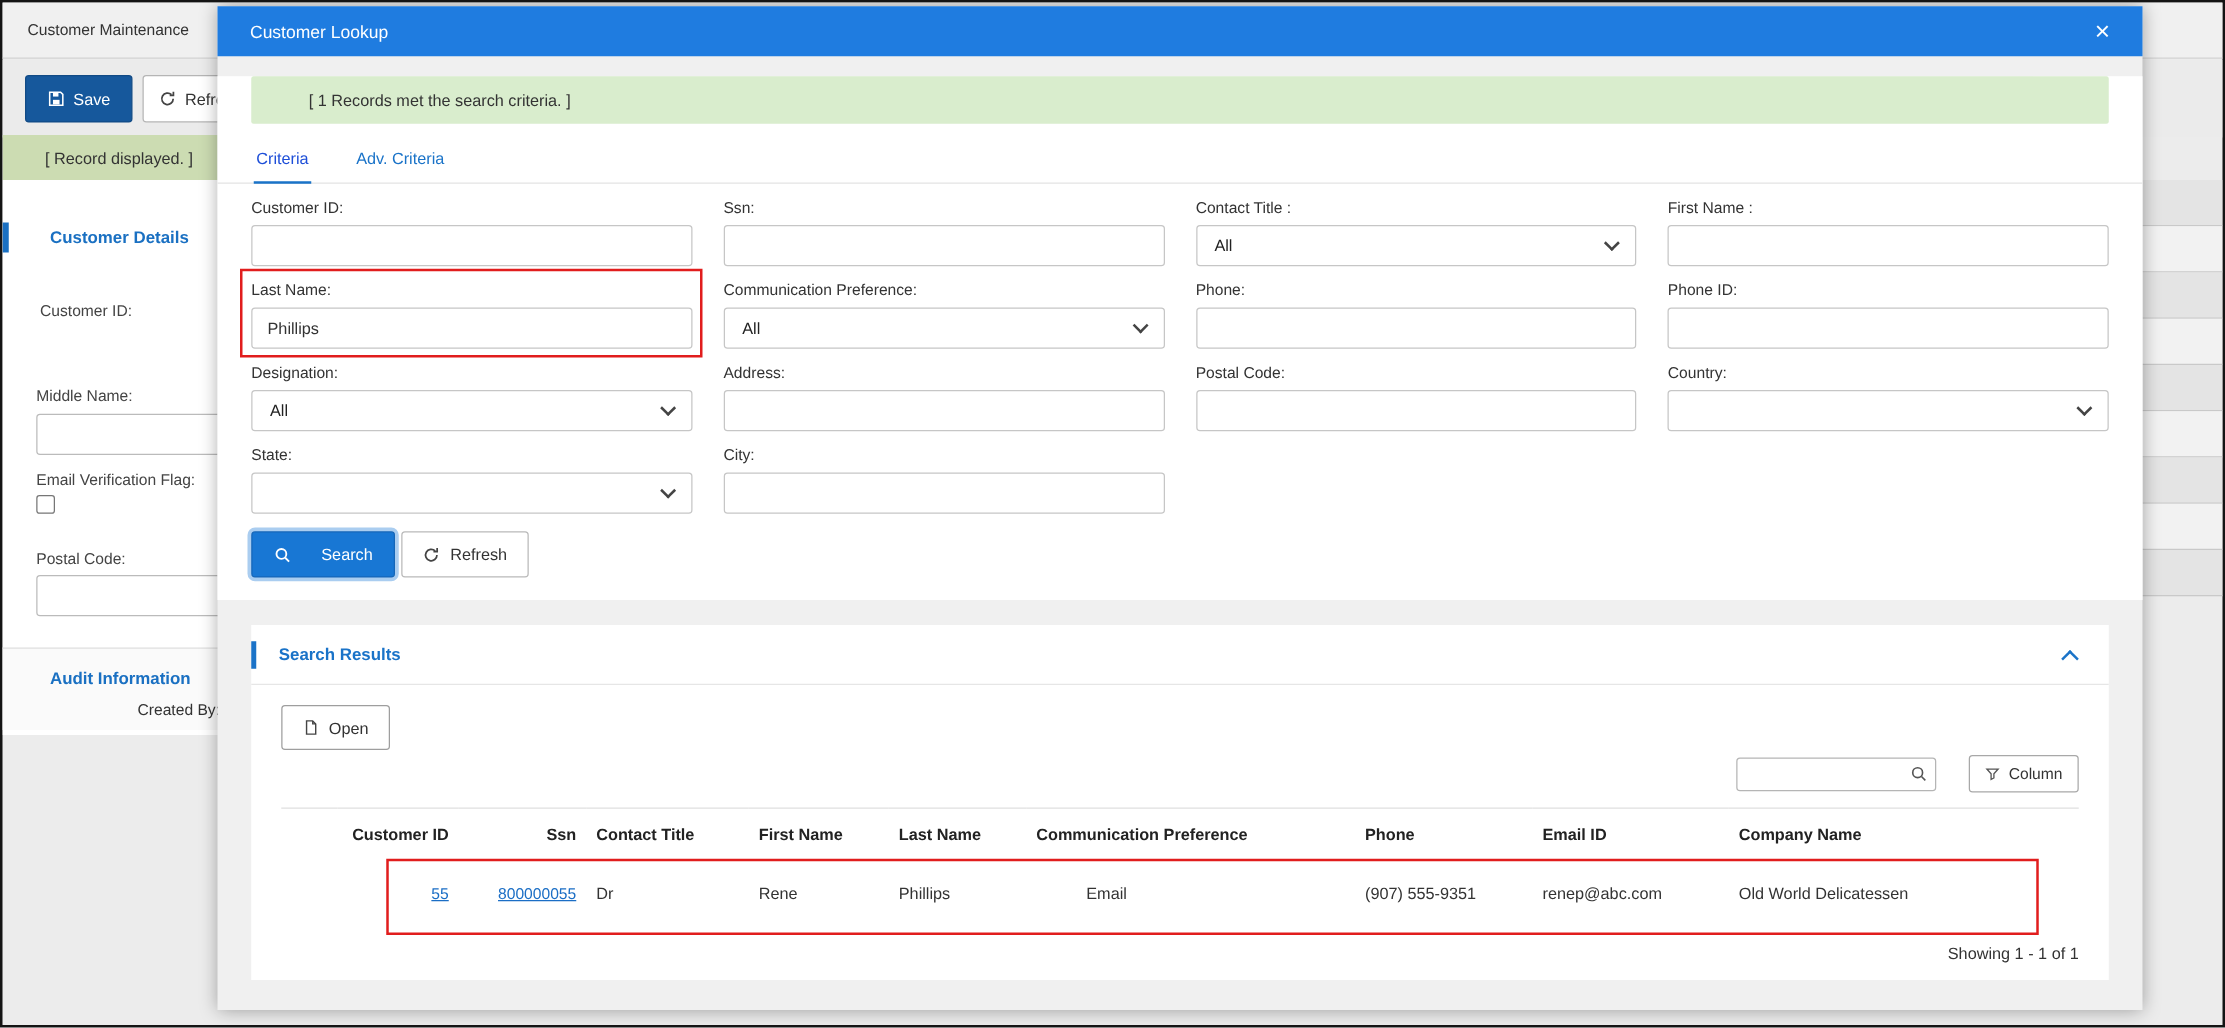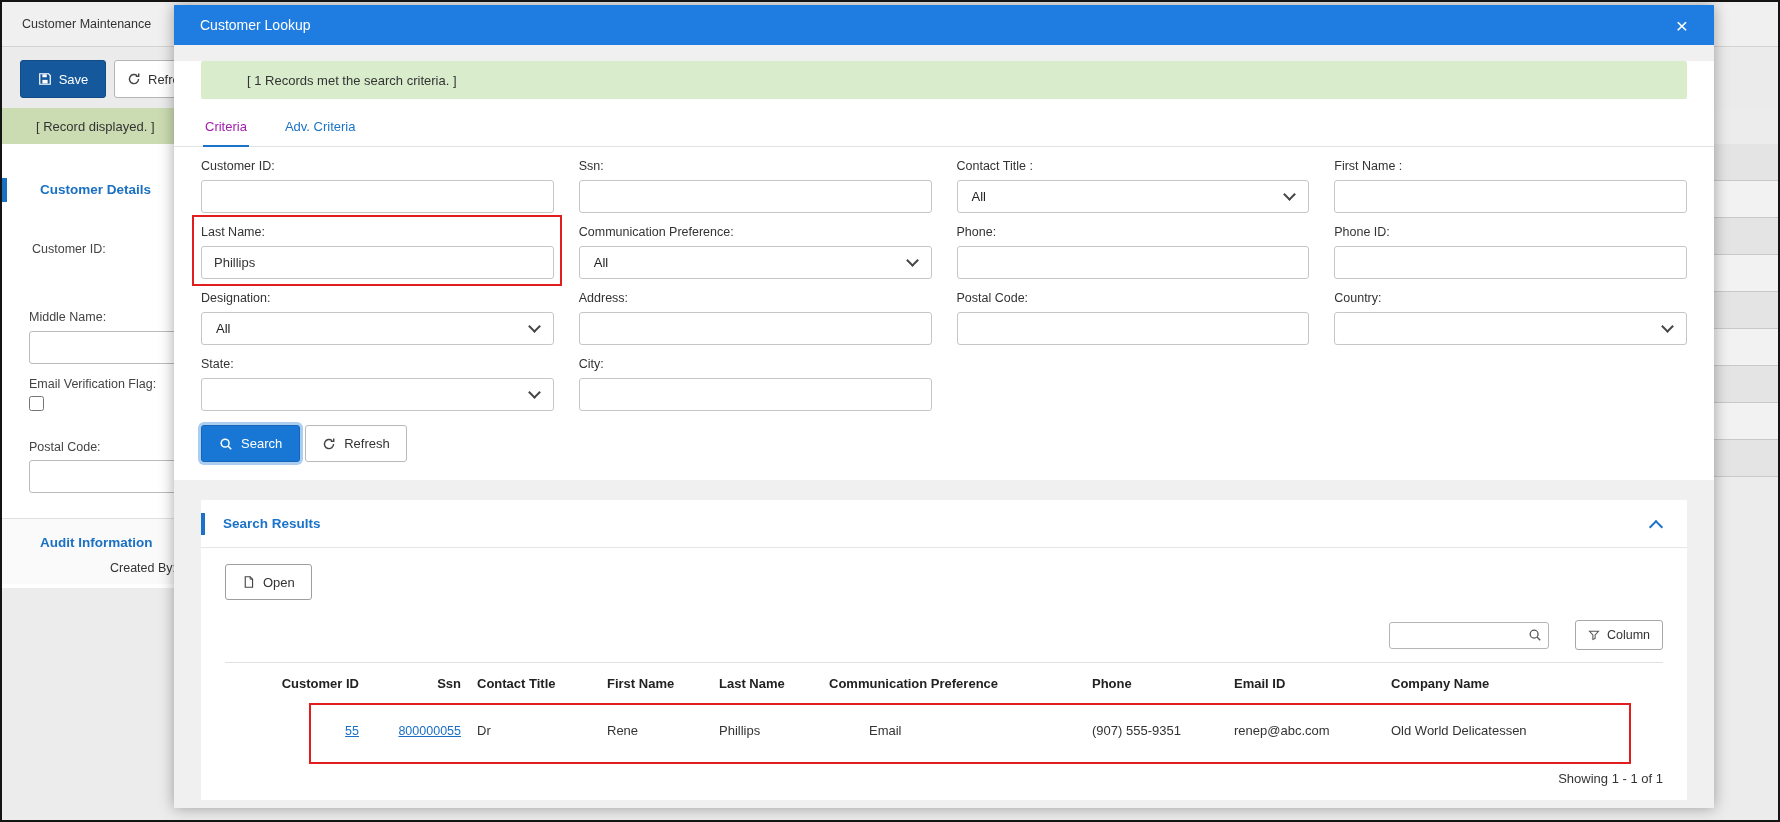--- a/index.html
+++ b/index.html
@@ -42,50 +42,50 @@
   #modal { position:absolute; left:172px; top:3px; width:1540px; height:803px; background:#f0f0f0;
            z-index:10; box-shadow:0 0 14px rgba(0,0,0,.35); }
   .modal-header { height:40px; background:#1f7ce0; display:flex; align-items:center; padding:0 26px; }
   .modal-title { color:#fff; font-size:14px; }
   .modal-close { margin-left:auto; color:#fff; font-size:21px; line-height:1; cursor:pointer; }
   .modal-top { background:#fff; padding-bottom:16px; }
   .alert-success { margin:16px 27px 0; height:38px; background:#d9edcd; border-radius:2px;
                    display:flex; align-items:center; padding-left:46px; font-size:13px; color:#333; }
   .tabs { display:flex; gap:34px; padding:0 29px; margin-top:10px; border-bottom:1px solid #e3e3e3; }
   .tab { padding:10px 2px 11px; font-size:13px; cursor:pointer; }
-  .tab.active { color:#a21caf; border-bottom:2px solid #1a73c8; margin-bottom:-1px; }
+  .tab.active { color:#1d4ed8; border-bottom:2px solid #1a73c8; margin-bottom:-1px; }
   .tab.inactive { color:#1a73c8; }
   .fgrid { display:grid; grid-template-columns:repeat(4,1fr); column-gap:25px; padding:0 27px; }
   .field { margin-top:12px; position:relative; }
   .field label { display:block; font-size:12.5px; color:#333; line-height:15px; margin-bottom:6px; }
   .tinput { width:100%; height:33px; border:1px solid #c6c6c6; border-radius:3px; background:#fff;
             font-size:13px; padding:0 12px; font-family:"Liberation Sans", sans-serif; color:#333; }
   .tselect { width:100%; height:33px; border:1px solid #c6c6c6; border-radius:3px; background:#fff;
             font-size:13px; padding:0 14px; display:flex; align-items:center; cursor:pointer; color:#222; }
   .chev { width:9px; height:9px; border-right:2px solid #444; border-bottom:2px solid #444;
           transform:rotate(45deg); margin-left:auto; margin-top:-4px; }
   .annotation { position:absolute; border:2px solid #e11d1d; pointer-events:none; z-index:5; }
   .ann-lastname { left:-9px; right:-8px; top:-10px; bottom:-7px; }
   .actions { display:flex; gap:5px; padding:14px 27px 2px; }
   .btn-search { height:37px; padding:0 17px; background:#1877d4; border:1px solid #1566b8; color:#fff;
-                border-radius:3px; font-size:13px; display:flex; align-items:center; gap:8px;
+                border-radius:3px; font-size:13px; display:flex; align-items:center; gap:24px;
                 box-shadow:0 0 0 3px #aacdf0; cursor:pointer; }
   .btn-refresh { height:37px; padding:0 16px; background:#fff; border:1px solid #b9b9b9; color:#333;
                 border-radius:3px; font-size:13px; display:flex; align-items:center; gap:8px; cursor:pointer; }
   .results-card { margin:20px 27px 0; background:#fff; }
   .results-head { display:flex; align-items:center; height:48px; padding:0 26px 0 0;
                   border-bottom:1px solid #e6e6e6; }
   .results-accent { width:4px; height:22px; background:#1a73c8; margin-right:18px; }
   .results-title { color:#1a73c8; font-weight:bold; font-size:13.5px; }
   .chev-up { margin-left:auto; width:10px; height:10px; border-right:2px solid #1a73c8;
              border-bottom:2px solid #1a73c8; transform:rotate(-135deg); margin-top:6px; cursor:pointer; }
   .results-body { padding:16px 24px 14px; }
   .btn-open { height:36px; padding:0 16px; background:#fff; border:1px solid #9e9e9e; border-radius:3px;
               font-size:13px; color:#333; display:flex; align-items:center; gap:8px; cursor:pointer; }
-  .results-controls { display:flex; justify-content:flex-end; align-items:center; gap:26px; margin-top:20px; }
+  .results-controls { display:flex; justify-content:flex-end; align-items:center; gap:26px; margin-top:4px; }
   .filter-wrap { position:relative; }
   .filter-input { width:160px; height:27px; border:1px solid #b5b5b5; border-radius:3px;
                   padding:0 28px 0 9px; font-size:12.5px; font-family:"Liberation Sans", sans-serif; }
   .filter-icon { position:absolute; right:7px; top:6px; color:#555; }
   .btn-column { height:30px; padding:0 12px; background:#fff; border:1px solid #a8a8a8; border-radius:3px;
                 font-size:12.5px; color:#333; display:flex; align-items:center; gap:7px; cursor:pointer; }
   .table-wrap { position:relative; margin-top:12px; }
   table { width:100%; border-collapse:collapse; table-layout:fixed; }
   thead tr { border-top:1px solid #e0e0e0; }
   th { font-size:13px; color:#222; font-weight:bold; padding:13px 8px; text-align:left; }

